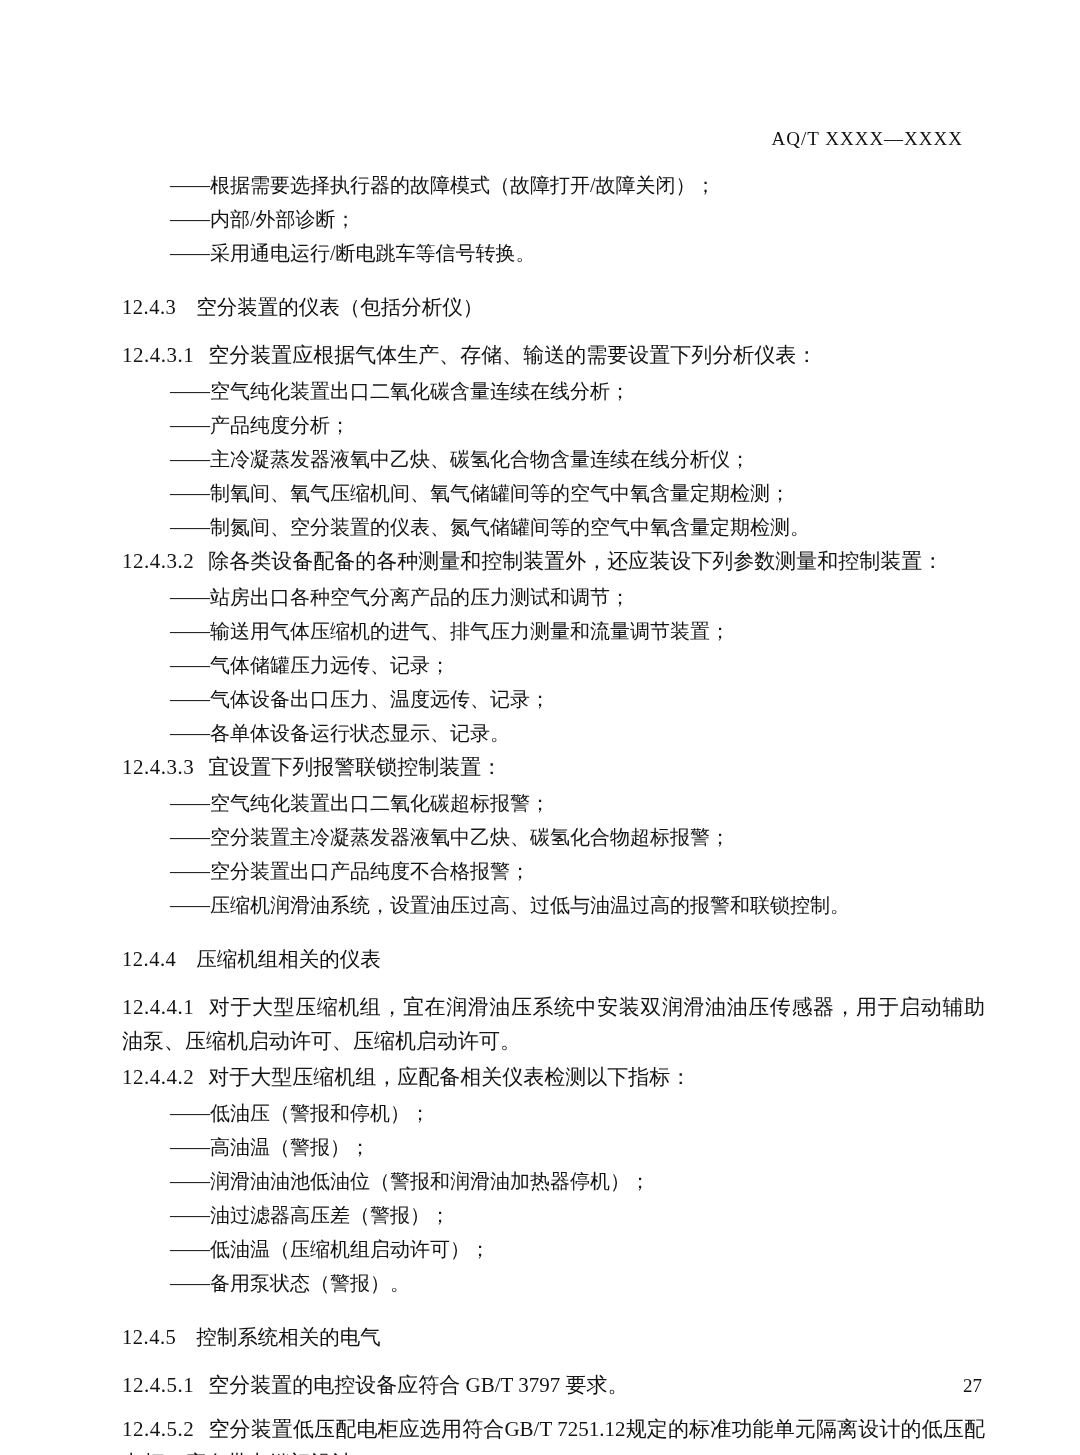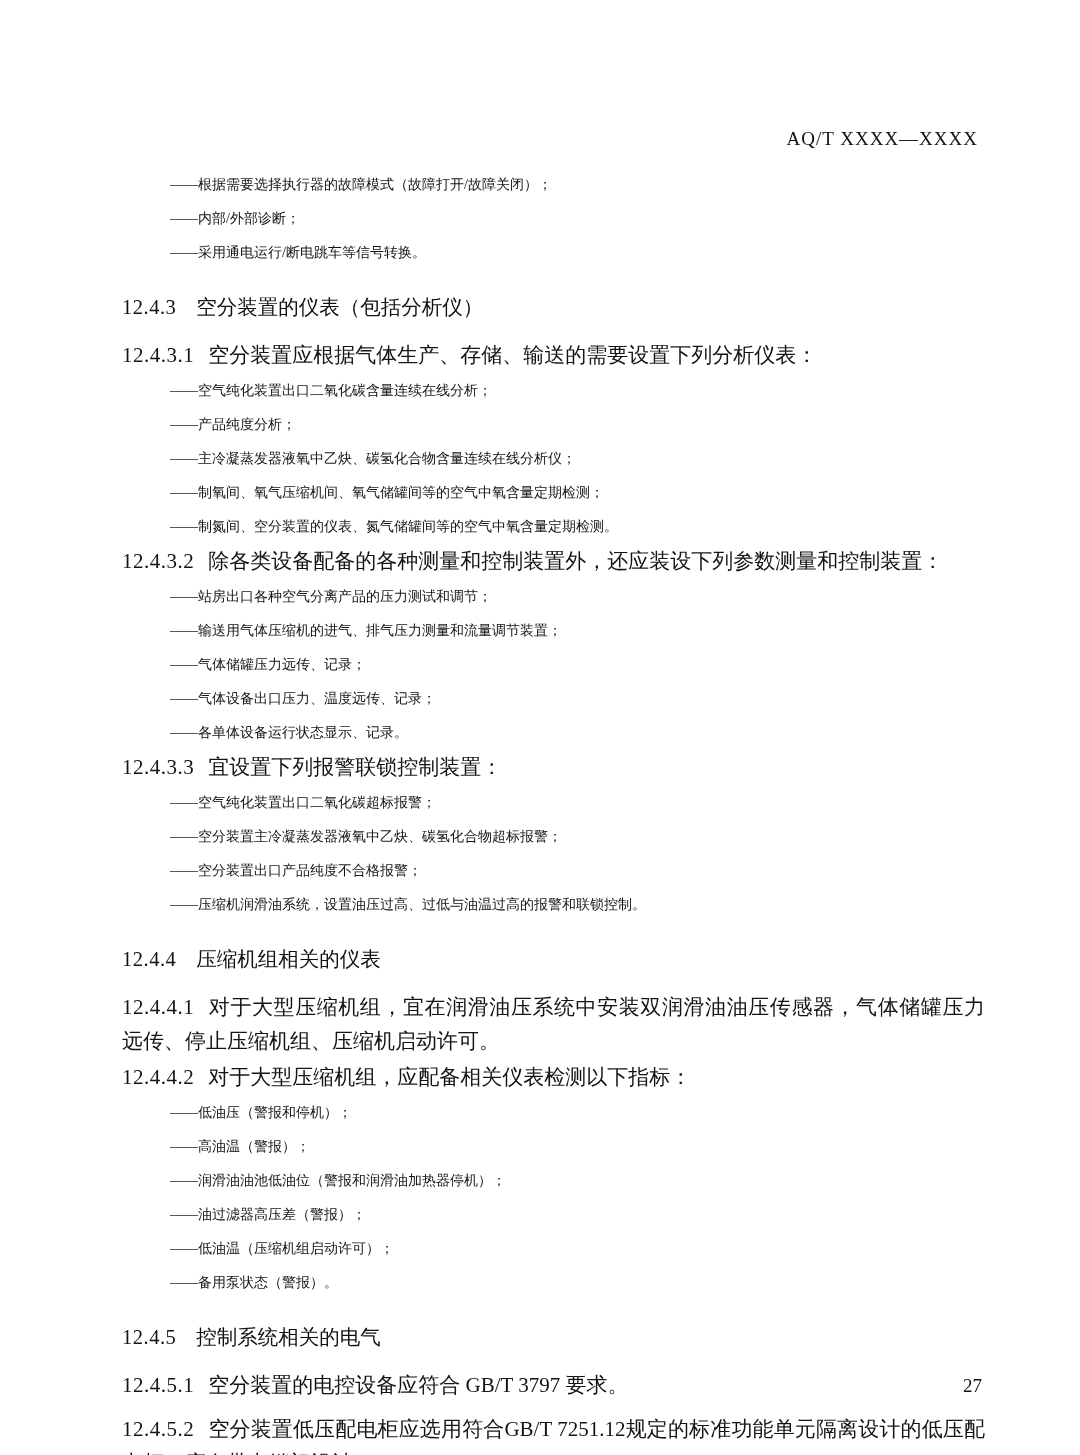--- a/index.html
+++ b/index.html
@@ -12,21 +12,21 @@
     width: 1080px;
     height: 1455px;
     background: #ffffff;
     font-family: "Liberation Serif", "DejaVu Serif", serif;
     color: #1a1a1a;
     box-sizing: border-box;
   }
   .header {
     position: absolute;
     top: 128px;
-    right: 102px;
+    right: 117px;
     font-family: "Liberation Serif", "DejaVu Serif", serif;
     font-size: 19px;
     letter-spacing: 1px;
     color: #111;
     margin-left: 27px;
   }
   .content {
     position: absolute;
     left: 122px;
     right: 95px;
@@ -43,21 +43,21 @@
     text-indent: 0;
   }
   .num {
     letter-spacing: 0.5px;
   }
   .num-gap {
     display: inline-block;
     width: 14px;
   }
   .dash-item {
-    font-size: 14px;
+    font-size: 20px;
     line-height: 34px;
     margin: 0;
     padding-left: 48px;
     color: #141414;
   }
   .heading {
     font-weight: normal;
     font-size: 20.5px;
     line-height: 34px;
     margin: 20px 0 14px 0;
@@ -109,21 +109,21 @@
 
     <p class="para num-para"><span class="num">12.4.3.3</span><span class="num-gap"></span><span>宜设置下列报警联锁控制装置：</span></p>
 
     <p class="dash-item">——空气纯化装置出口二氧化碳超标报警；</p>
     <p class="dash-item">——空分装置主冷凝蒸发器液氧中乙炔、碳氢化合物超标报警；</p>
     <p class="dash-item">——空分装置出口产品纯度不合格报警；</p>
     <p class="dash-item">——压缩机润滑油系统，设置油压过高、过低与油温过高的报警和联锁控制。</p>
 
     <p class="heading"><span class="num">12.4.4</span><span class="num-gap"></span><span>压缩机组相关的仪表</span></p>
 
-    <p class="para num-para"><span class="num">12.4.4.1</span><span class="num-gap"></span><span>对于大型压缩机组，宜在润滑油压系统中安装双润滑油油压传感器，气体储罐压力远传、停止压缩机组、压缩机启动许可。</span></p>
+    <p class="para num-para"><span class="num">12.4.4.1</span><span class="num-gap"></span><span>对于大型压缩机组，宜在润滑油压系统中安装双润滑油油压传感器，用于启动辅助油泵、压缩机启动许可、压缩机启动许可。</span></p>
 
     <p class="para num-para"><span class="num">12.4.4.2</span><span class="num-gap"></span><span>对于大型压缩机组，应配备相关仪表检测以下指标：</span></p>
 
     <p class="dash-item">——低油压（警报和停机）；</p>
     <p class="dash-item">——高油温（警报）；</p>
     <p class="dash-item">——润滑油油池低油位（警报和润滑油加热器停机）；</p>
     <p class="dash-item">——油过滤器高压差（警报）；</p>
     <p class="dash-item">——低油温（压缩机组启动许可）；</p>
     <p class="dash-item">——备用泵状态（警报）。</p>
 

